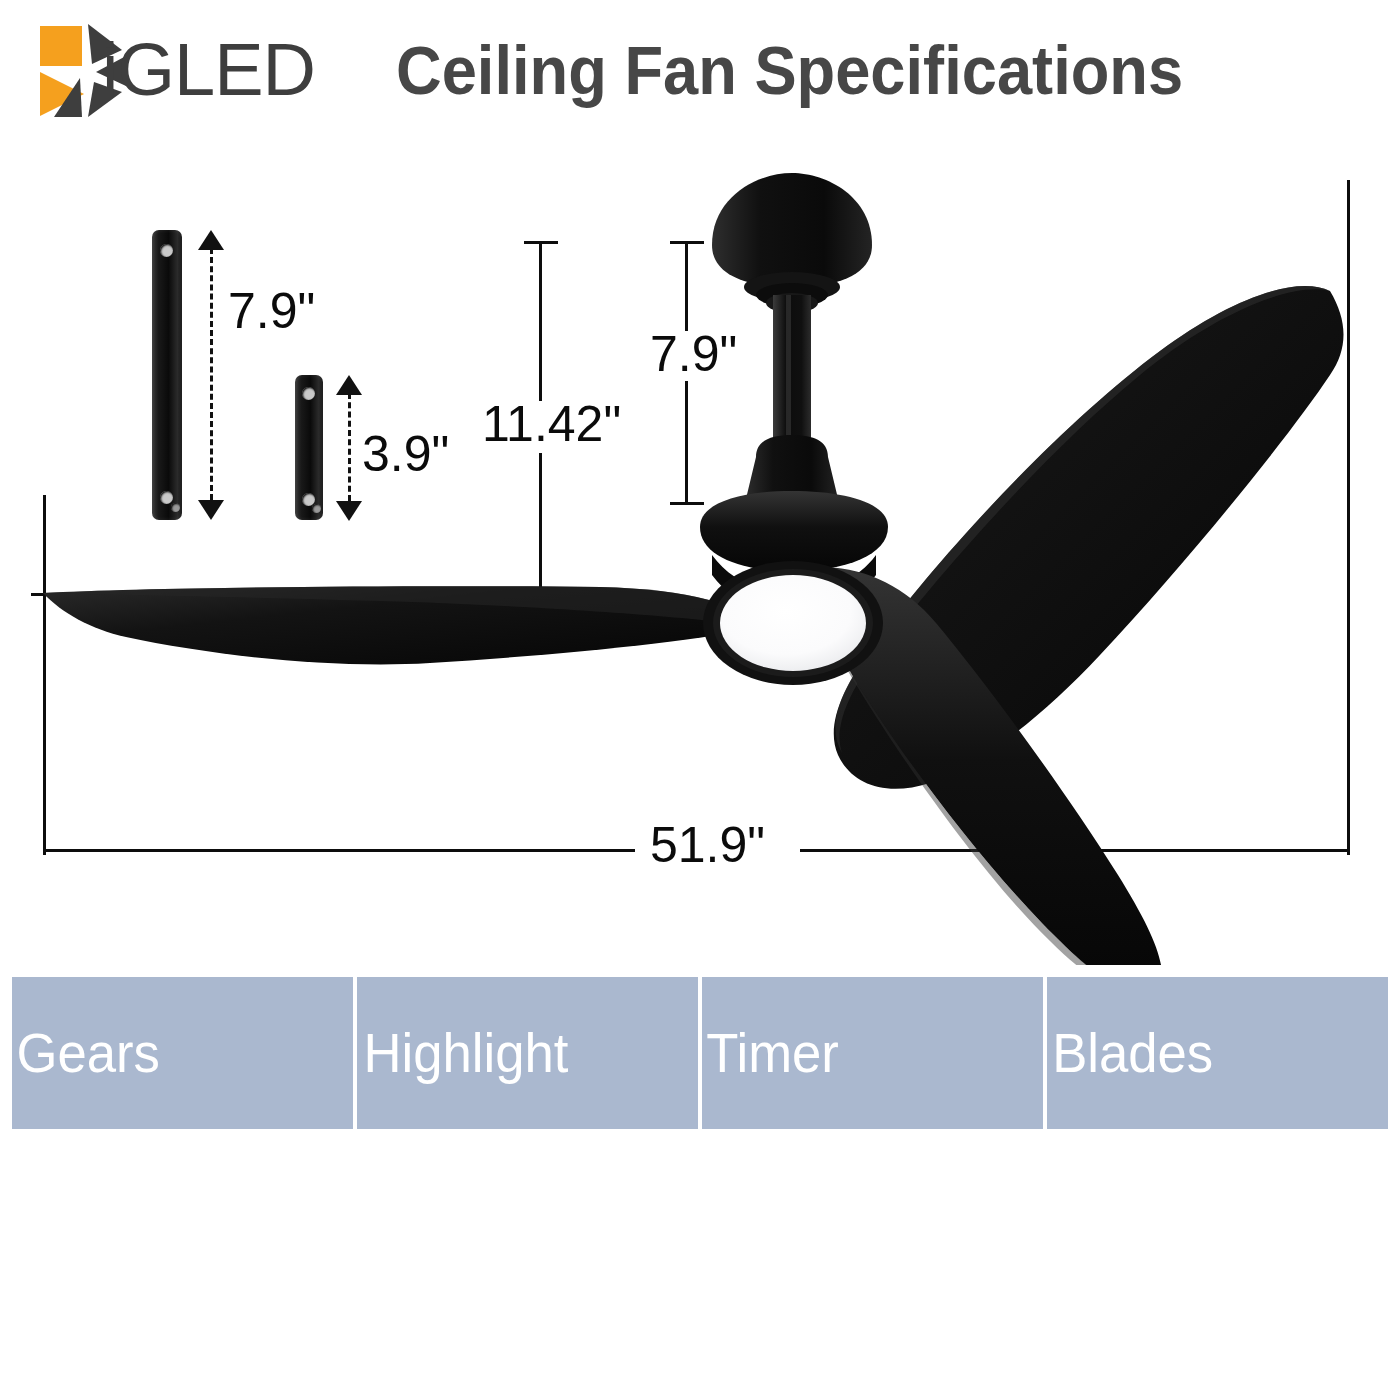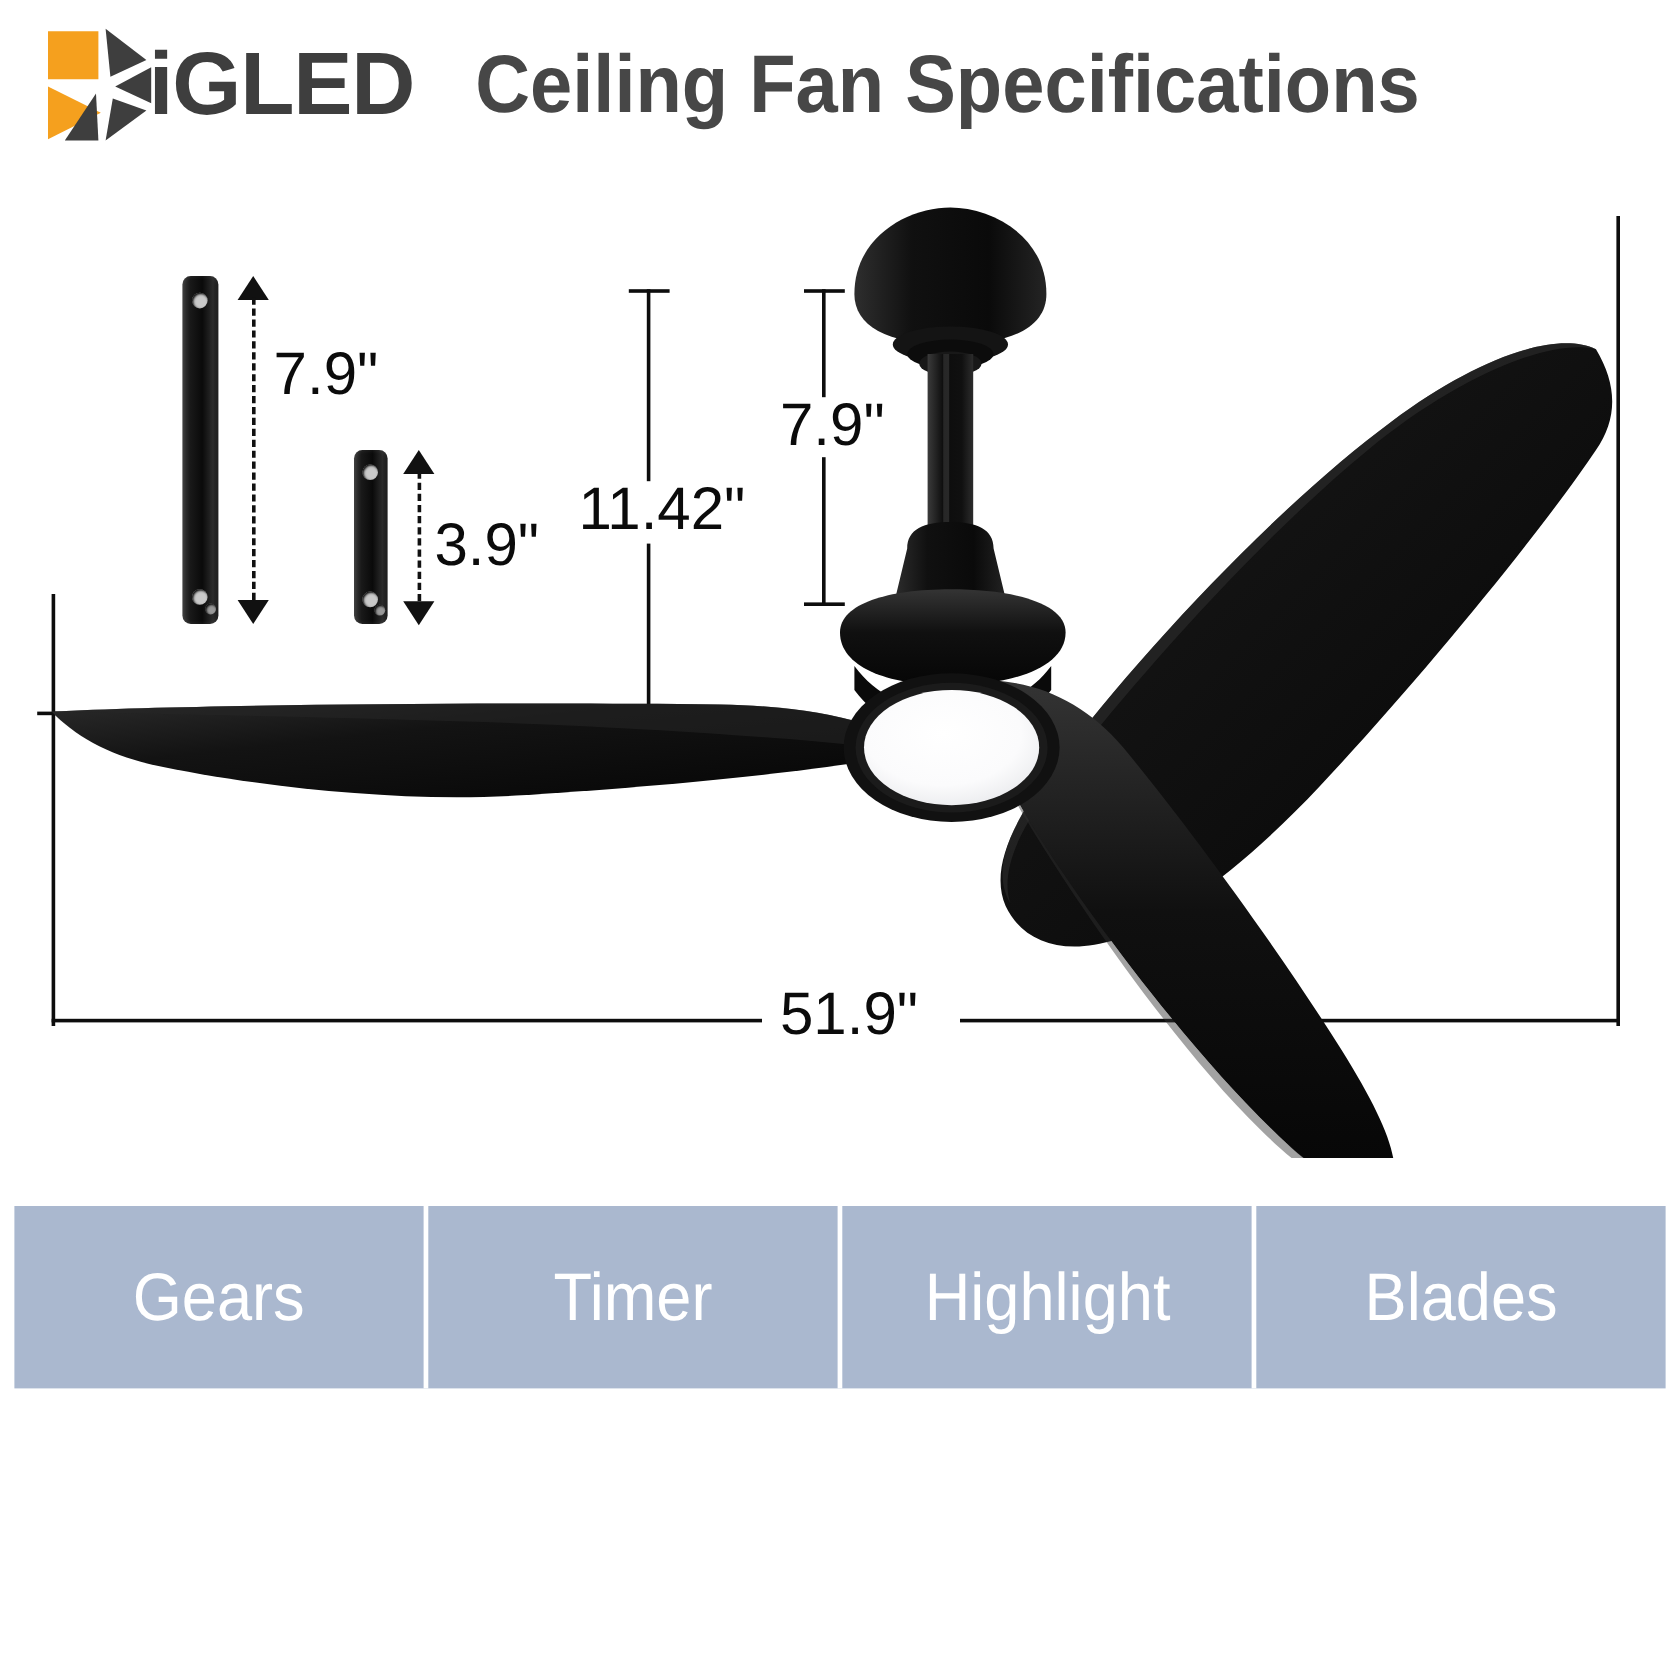--- a/index.html
+++ b/index.html
@@ -6,22 +6,22 @@
   body{
     width:1400px;height:1400px;background:#ffffff;
     font-family:"Liberation Sans","DejaVu Sans",sans-serif;
     overflow:hidden;position:relative;
   }
   .page{position:relative;width:1400px;height:1400px;}
 
   
   .header{position:absolute;left:0;top:0;width:1400px;height:135px;}
   .logo-mark{position:absolute;left:36px;top:20px;width:92px;height:100px;}
-  .logo-word{position:absolute;left:124px;top:24px;height:92px;
-    font-size:74px;font-weight:bold;color:#3e3e3e;letter-spacing:-1px;
+  .logo-word{position:absolute;left:102px;top:24px;height:92px;
+    font-size:74px;font-weight:normal;color:#3e3e3e;letter-spacing:-1px;
     line-height:92px;white-space:nowrap;}
   .title{position:absolute;left:396px;top:26px;width:940px;height:88px;
     font-size:68px;font-weight:bold;color:#474747;line-height:88px;
     white-space:nowrap;transform:scaleX(0.93);transform-origin:left center;}
 
   
   .diagram{position:absolute;left:0;top:135px;width:1400px;height:830px;}
   .dim-text{position:absolute;color:#0b0b0b;font-size:48px;line-height:48px;
     white-space:nowrap;letter-spacing:0px;}
   .dim-text.big{font-size:50px;}
@@ -50,22 +50,22 @@
   .rod .hole.small{width:9px;height:9px;background:#9a9a9a;}
 
   
   .fan{position:absolute;left:0;top:0;width:1400px;height:830px;}
 
   
   .spec-table{position:absolute;left:12px;top:977px;width:1376px;}
   .trow{display:flex;width:100%;}
   .thead .cell{background:#aab8cf;color:#ffffff;height:152px;}
   .tbody .cell{background:#dde2ea;color:#111111;height:215px;}
-  .cell{flex:1 1 0;display:flex;align-items:center;justify-content:center;
-    box-sizing:border-box;border-right:4px solid #ffffff;margin-top:28px;}
+  .cell{flex:1 1 0;display:flex;align-items:center;justify-content:flex-start;
+    box-sizing:border-box;border-right:4px solid #ffffff;}
   .cell:last-child{border-right:none;}
   .thead .cell span{font-size:56px;line-height:56px;font-weight:normal;
     transform:scaleX(0.94);transform-origin:center;white-space:nowrap;}
   .tbody .cell span{font-size:44px;line-height:44px;font-weight:normal;
     transform:scaleX(0.94);transform-origin:center;white-space:nowrap;}
 </style>
 </head>
 <body>
 
 <div class="page">
@@ -231,24 +231,24 @@
     </svg>
 
   </div>
 
   <div class="spec-table">
     <div class="trow thead">
       <div class="cell">
         <span>Gears</span>
       </div>
       <div class="cell">
+        <span>Highlight</span>
+      </div>
+      <div class="cell">
         <span>Timer</span>
       </div>
       <div class="cell">
-        <span>Highlight</span>
-      </div>
-      <div class="cell">
         <span>Blades</span>
       </div>
     </div>
   </div>
 
 </div>
 
 </body></html>

